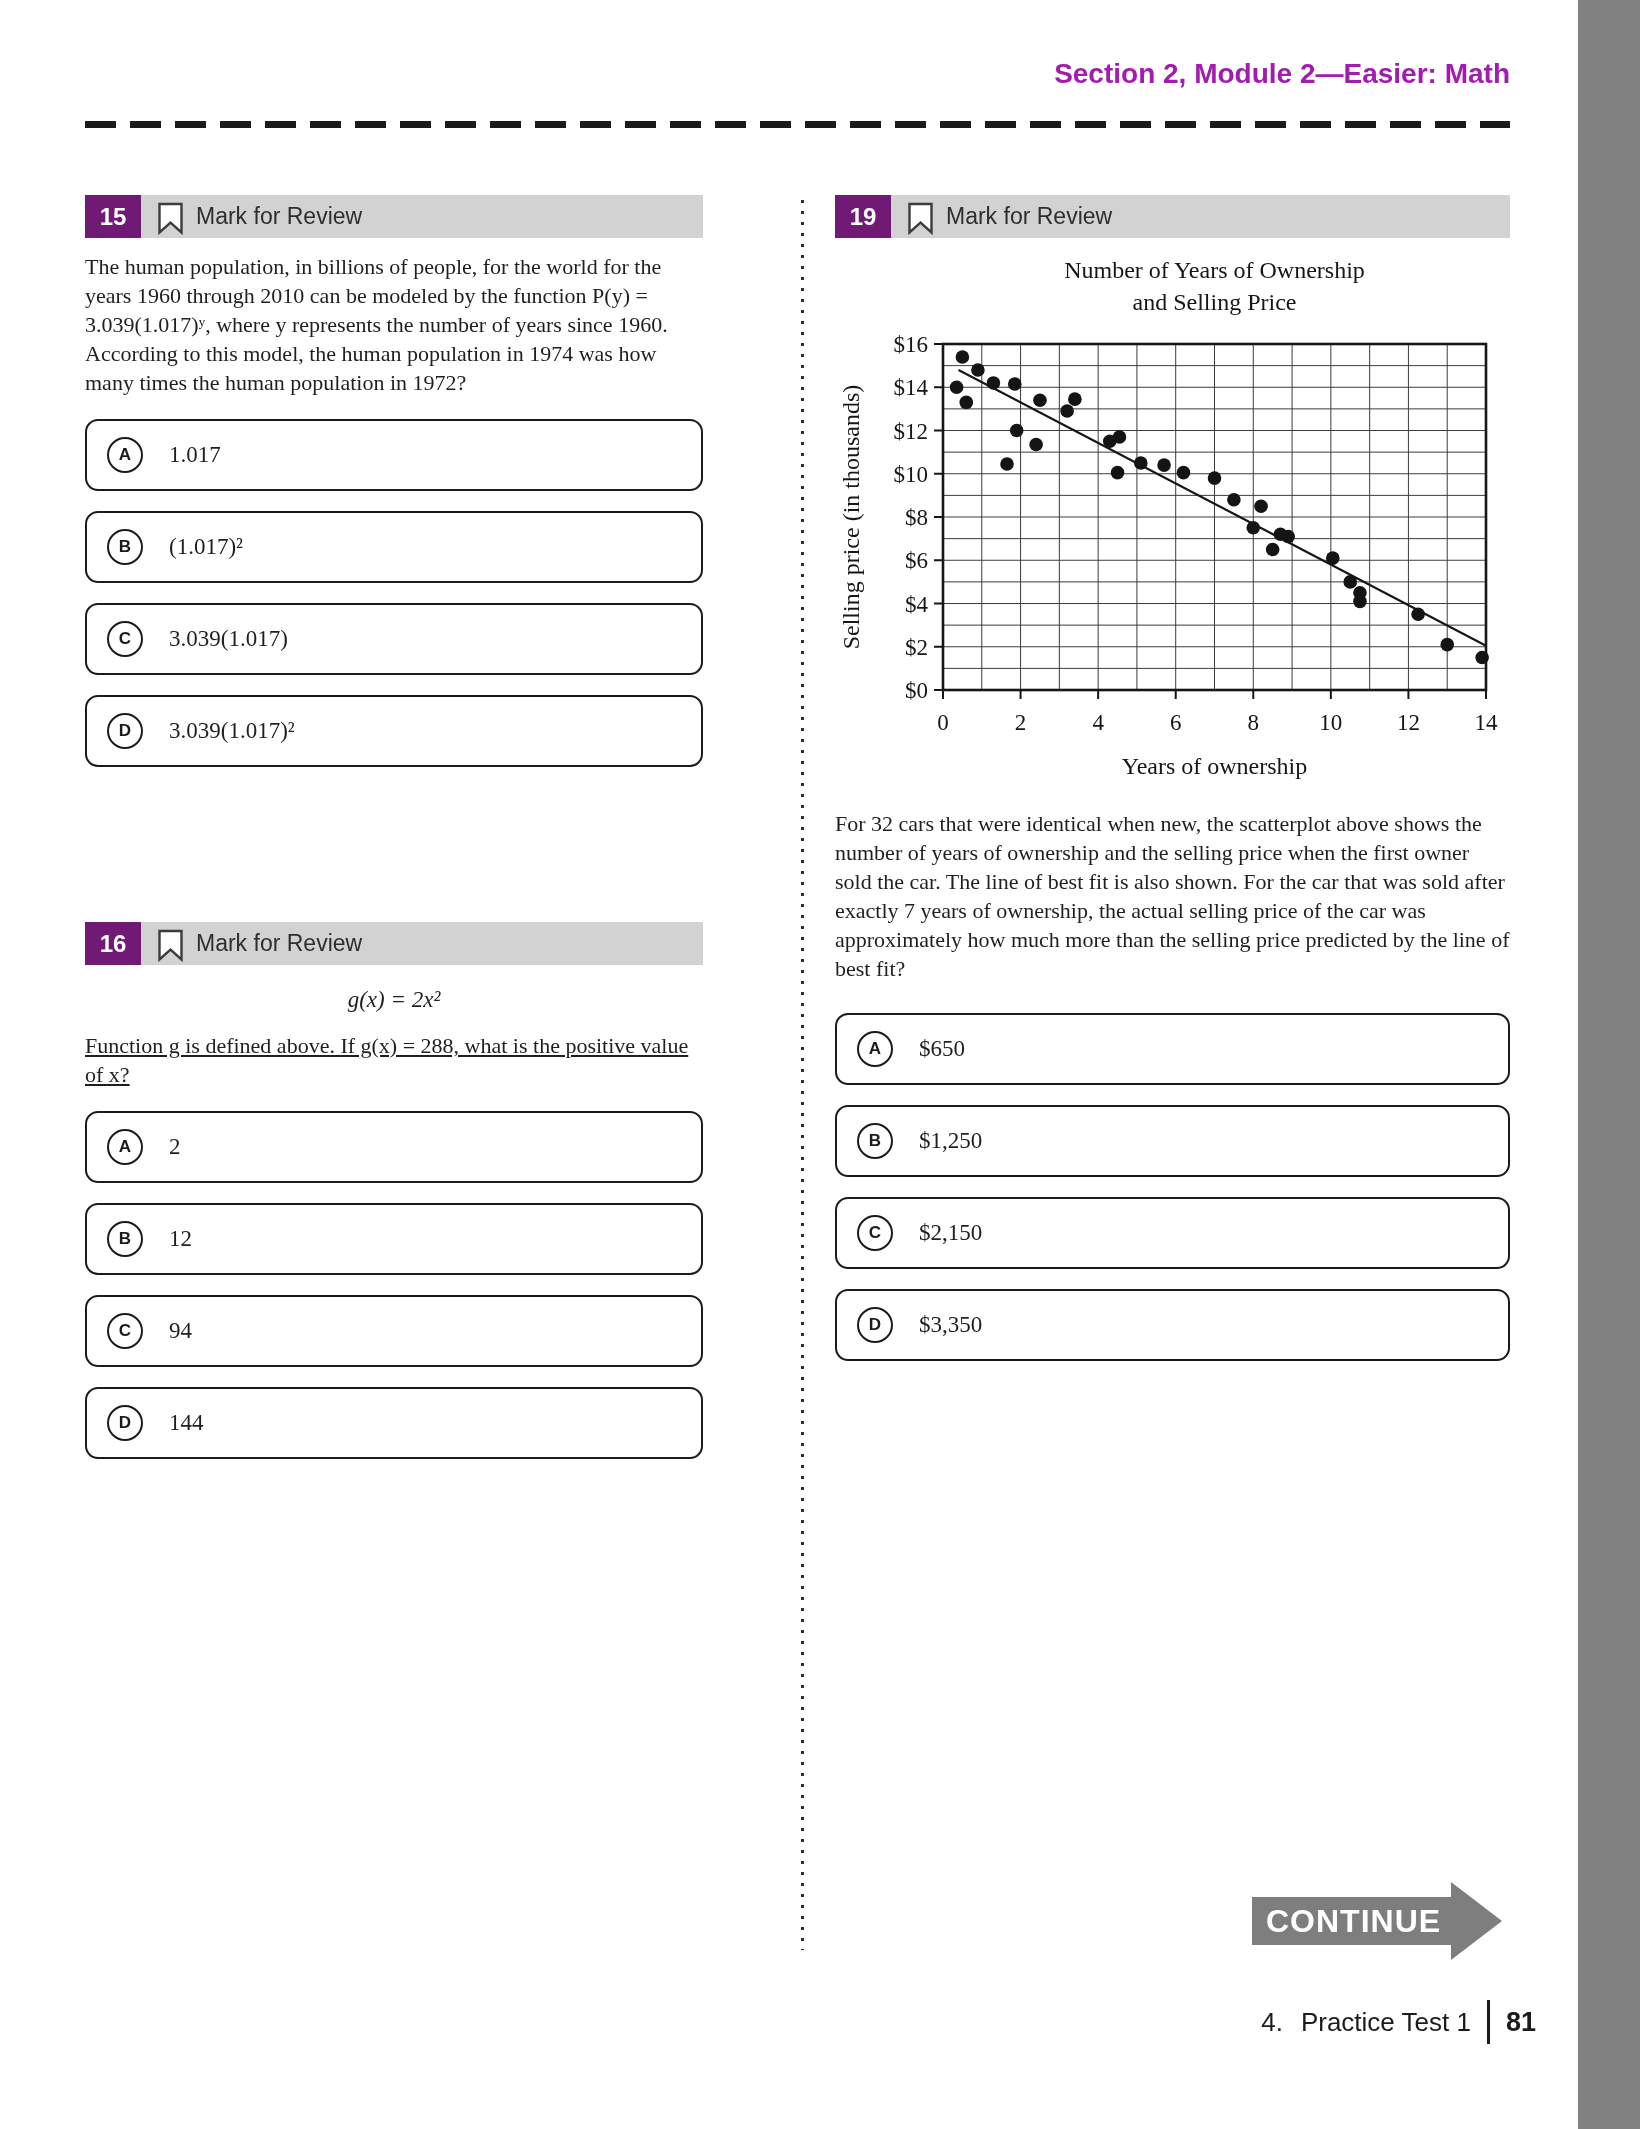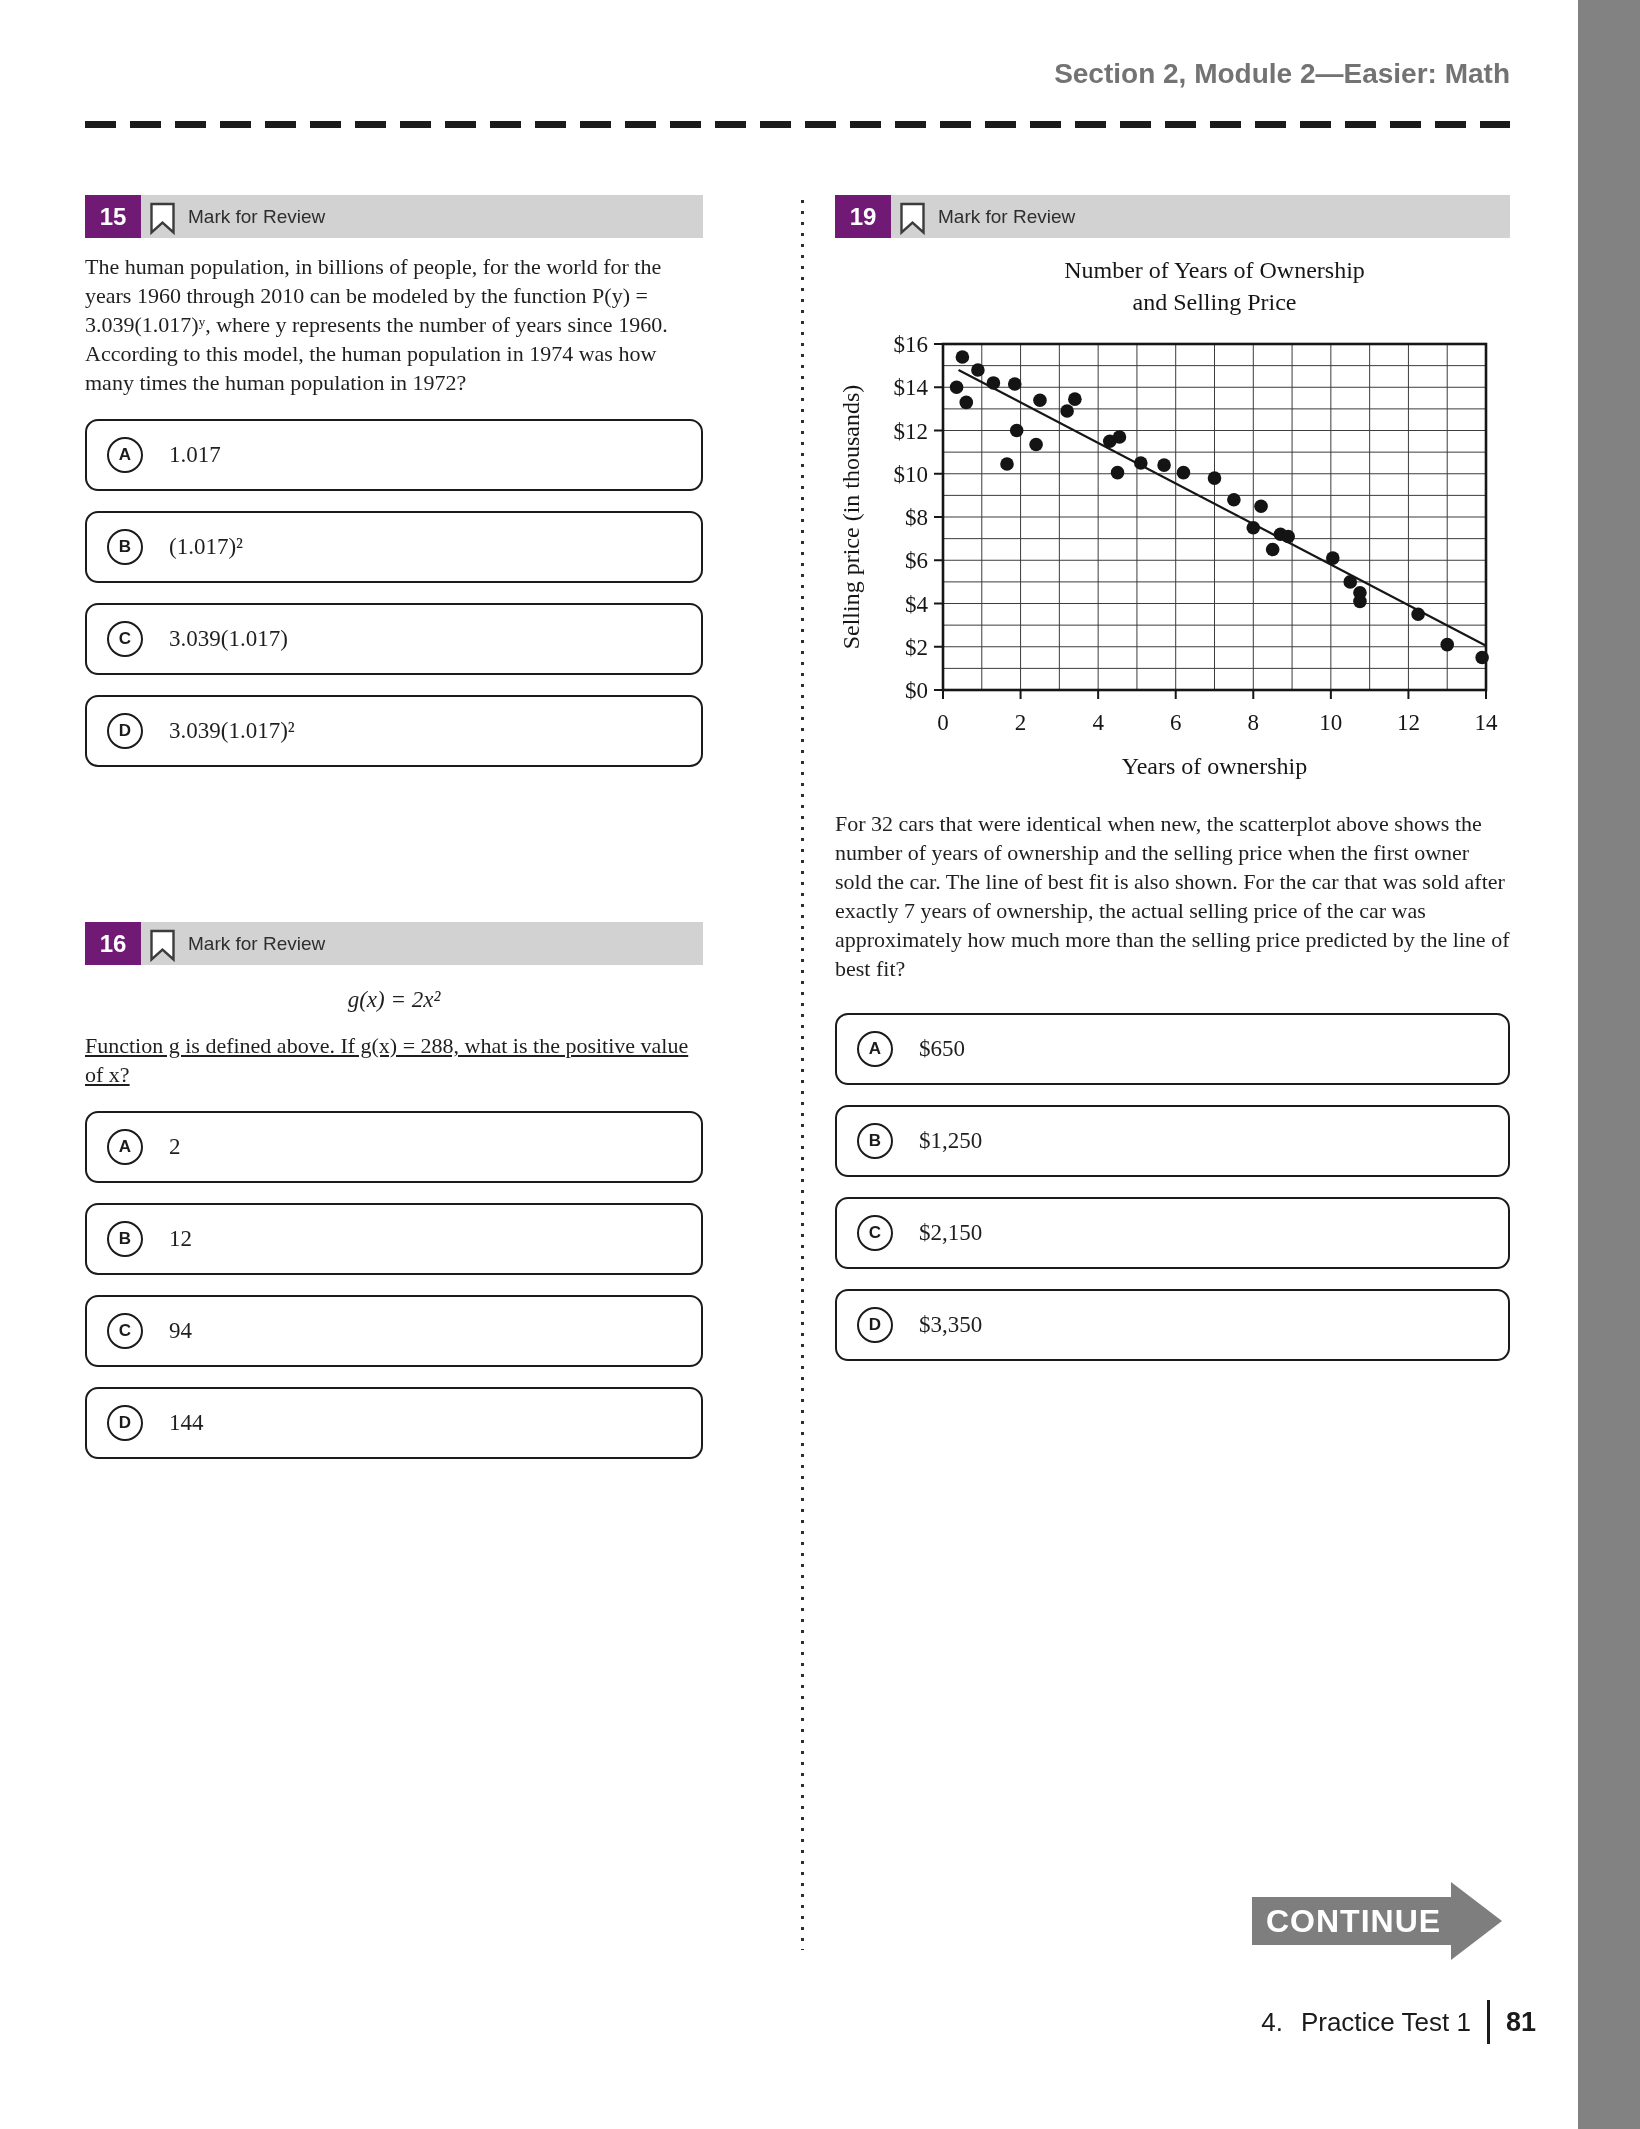--- a/index.html
+++ b/index.html
@@ -4,38 +4,38 @@
 <style>
   html,body{margin:0;padding:0;background:#fff;}
   #page{position:relative;width:1640px;height:2129px;background:#ffffff;overflow:hidden;
         font-family:"Liberation Serif", serif;color:#1f1f1f;}
 
   
   .edge-bar{position:absolute;left:1578px;top:0;width:62px;height:2129px;background:#828282;}
 
   
   .header-title{position:absolute;top:58px;left:85px;width:1425px;text-align:right;
-    font-family:"Liberation Sans", sans-serif;font-weight:700;font-size:28px;color:#737373;}
+    font-family:"Liberation Sans", sans-serif;font-weight:700;font-size:28px;color:#a21caf;}
   .dashed-rule{position:absolute;top:121px;left:85px;width:1425px;height:7px;
     background:repeating-linear-gradient(90deg,#1b1b1b 0 31px,transparent 31px 45px);}
 
   
   .divider{position:absolute;left:801px;top:200px;width:3px;height:1750px;
     background:repeating-linear-gradient(180deg,#2e2e2e 0 3px,transparent 3px 11px);}
 
   
   .col-left{position:absolute;left:85px;top:195px;width:618px;}
   .col-right{position:absolute;left:835px;top:195px;width:675px;}
 
   
   .q-header{display:flex;height:43px;}
   .q-number{width:56px;background:#701a75;color:#ffffff;display:flex;align-items:center;justify-content:center;
     font-family:"Liberation Sans", sans-serif;font-weight:700;font-size:24px;}
-  .q-mark{flex:1;background:#d2d2d2;display:flex;align-items:center;gap:12px;padding-left:8px;
-    font-family:"Liberation Sans", sans-serif;font-size:19px;color:#2e2e2e;text-align:center;}
+  .q-mark{flex:1;background:#d2d2d2;display:flex;align-items:center;gap:12px;padding-left:16px;
+    font-family:"Liberation Sans", sans-serif;font-size:23px;color:#2e2e2e;text-align:center;}
   .bookmark{margin-top:3px;}
 
   .q-text{margin:14px 0 0 0;font-size:22px;line-height:29px;}
   .equation{margin:22px 0 0 0;text-align:center;font-size:23px;font-style:italic;}
 
   .options{margin-top:22px;display:flex;flex-direction:column;gap:20px;}
   .option{height:72px;border:2.6px solid #1b1b1b;border-radius:13px;background:#fff;
     display:flex;align-items:center;gap:26px;padding-left:20px;box-sizing:border-box;}
   .letter{width:32px;height:32px;border:2.5px solid #1b1b1b;border-radius:50%;flex:0 0 auto;
     display:flex;align-items:center;justify-content:center;

